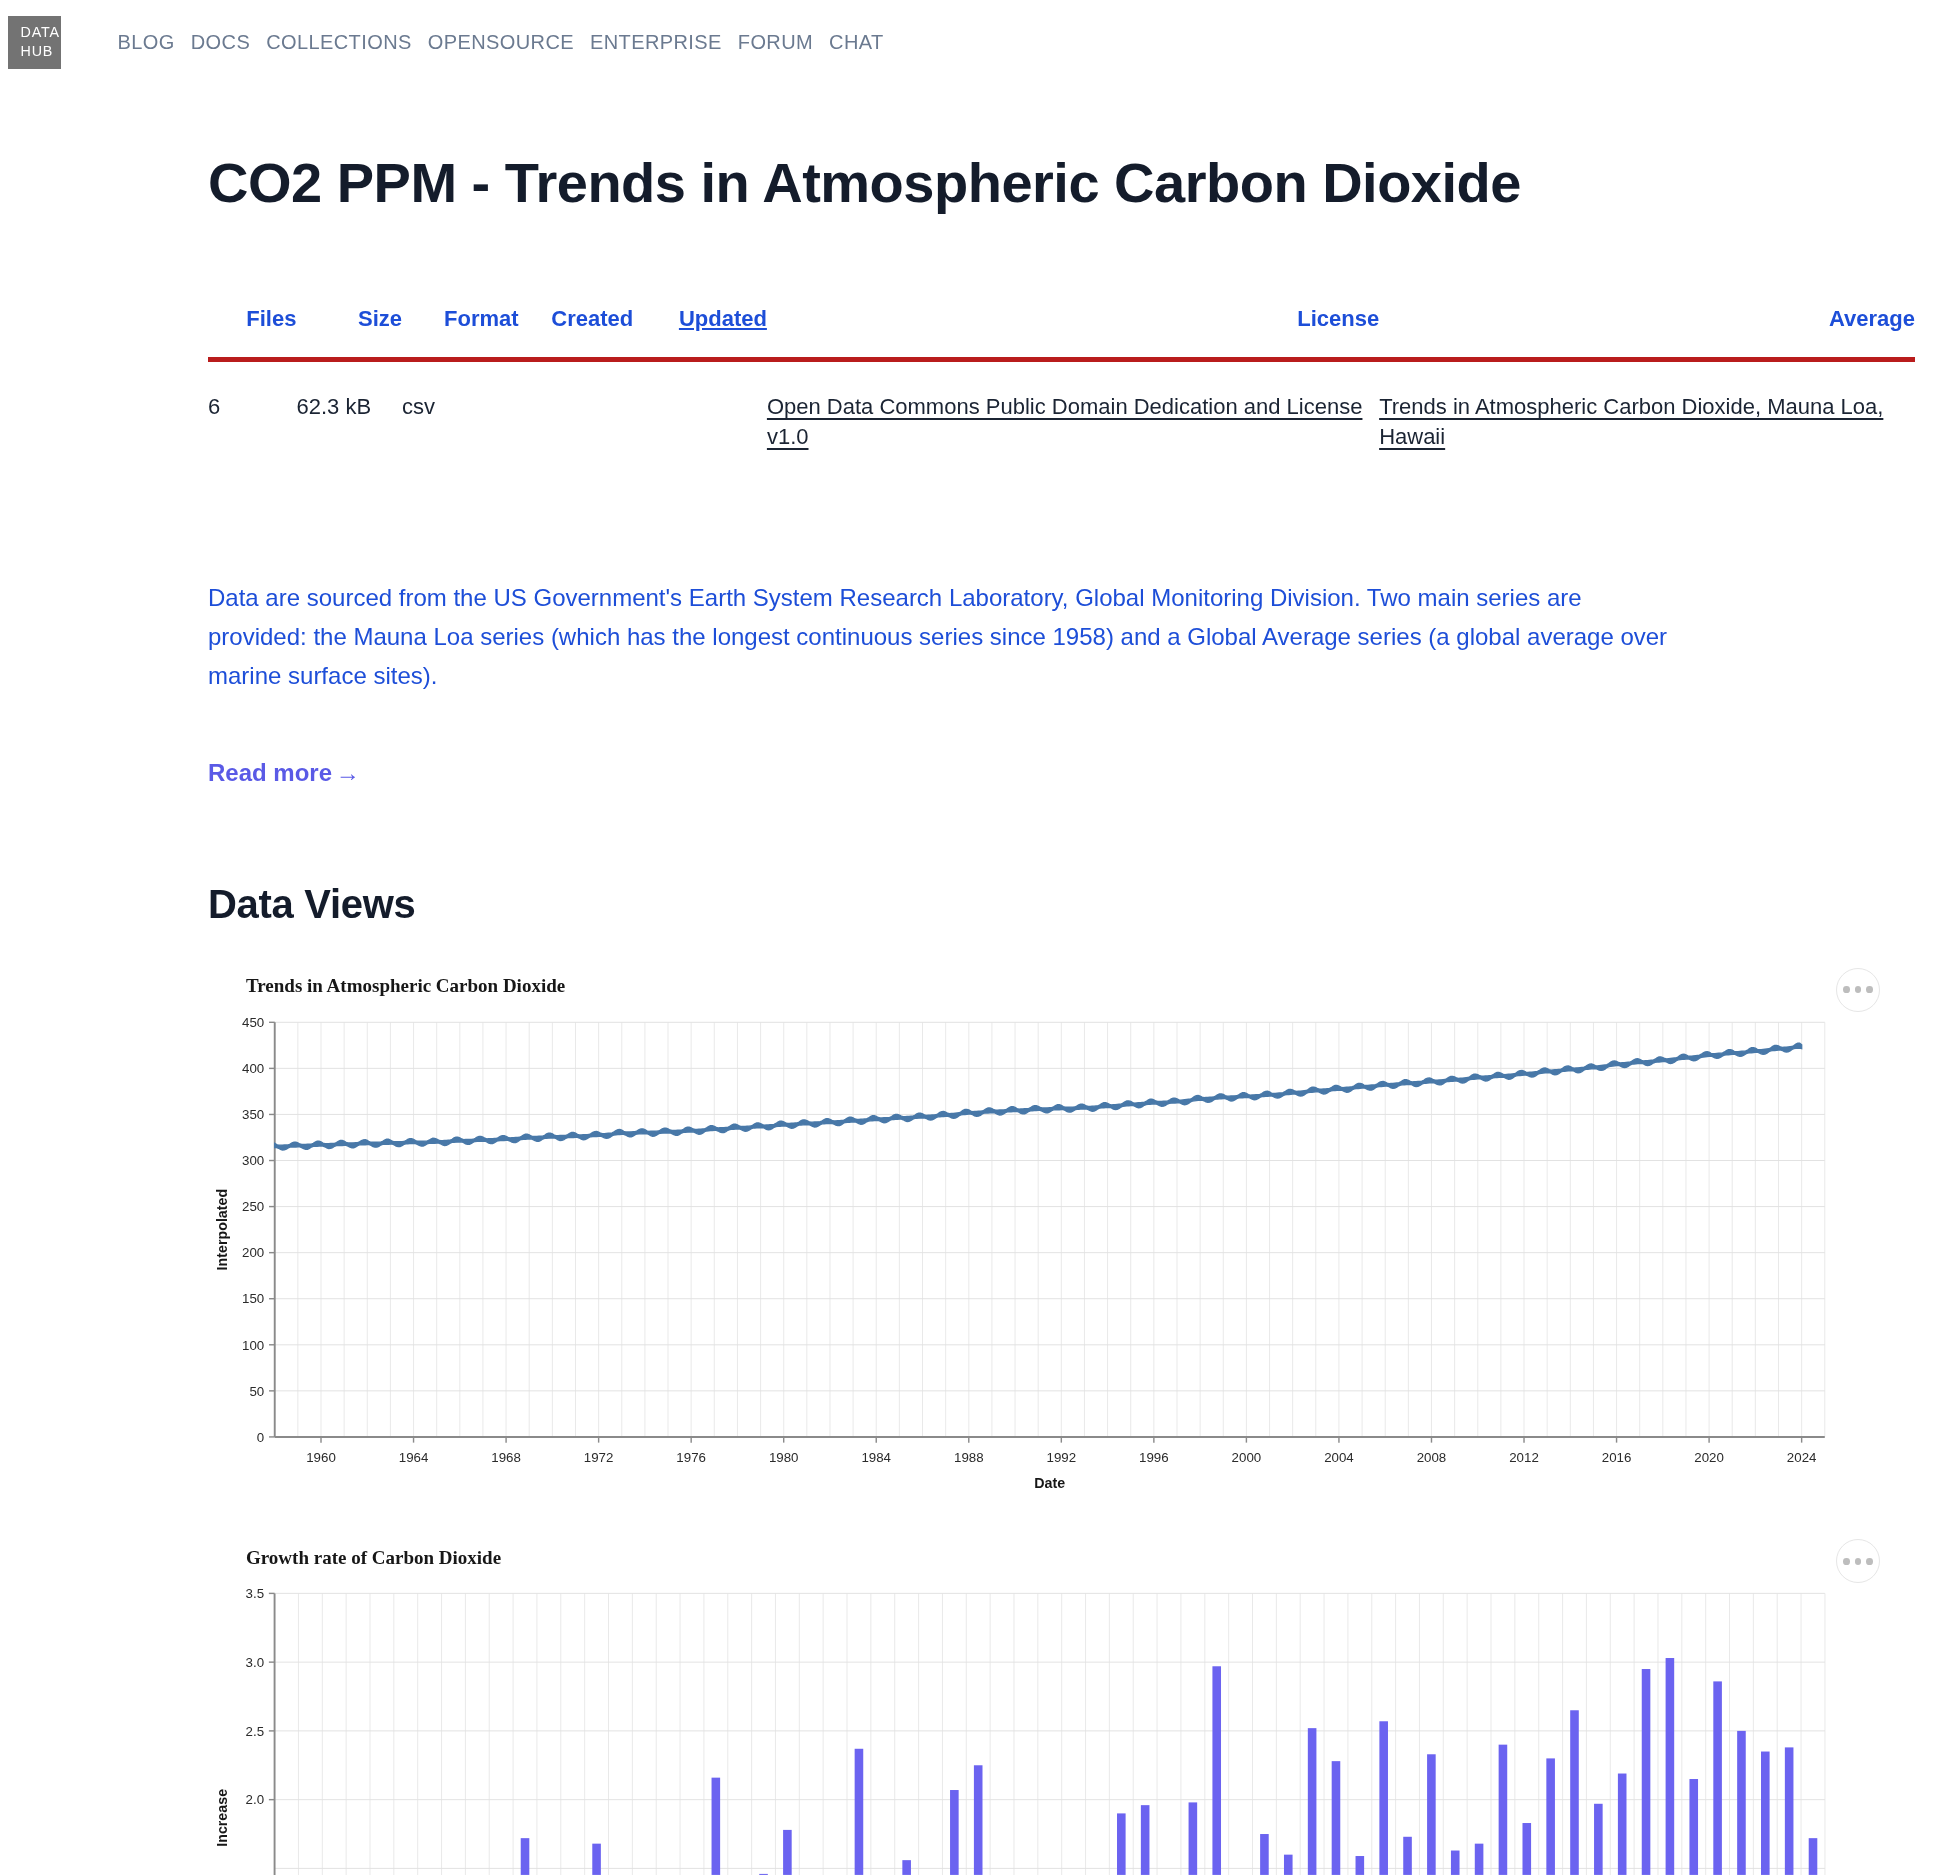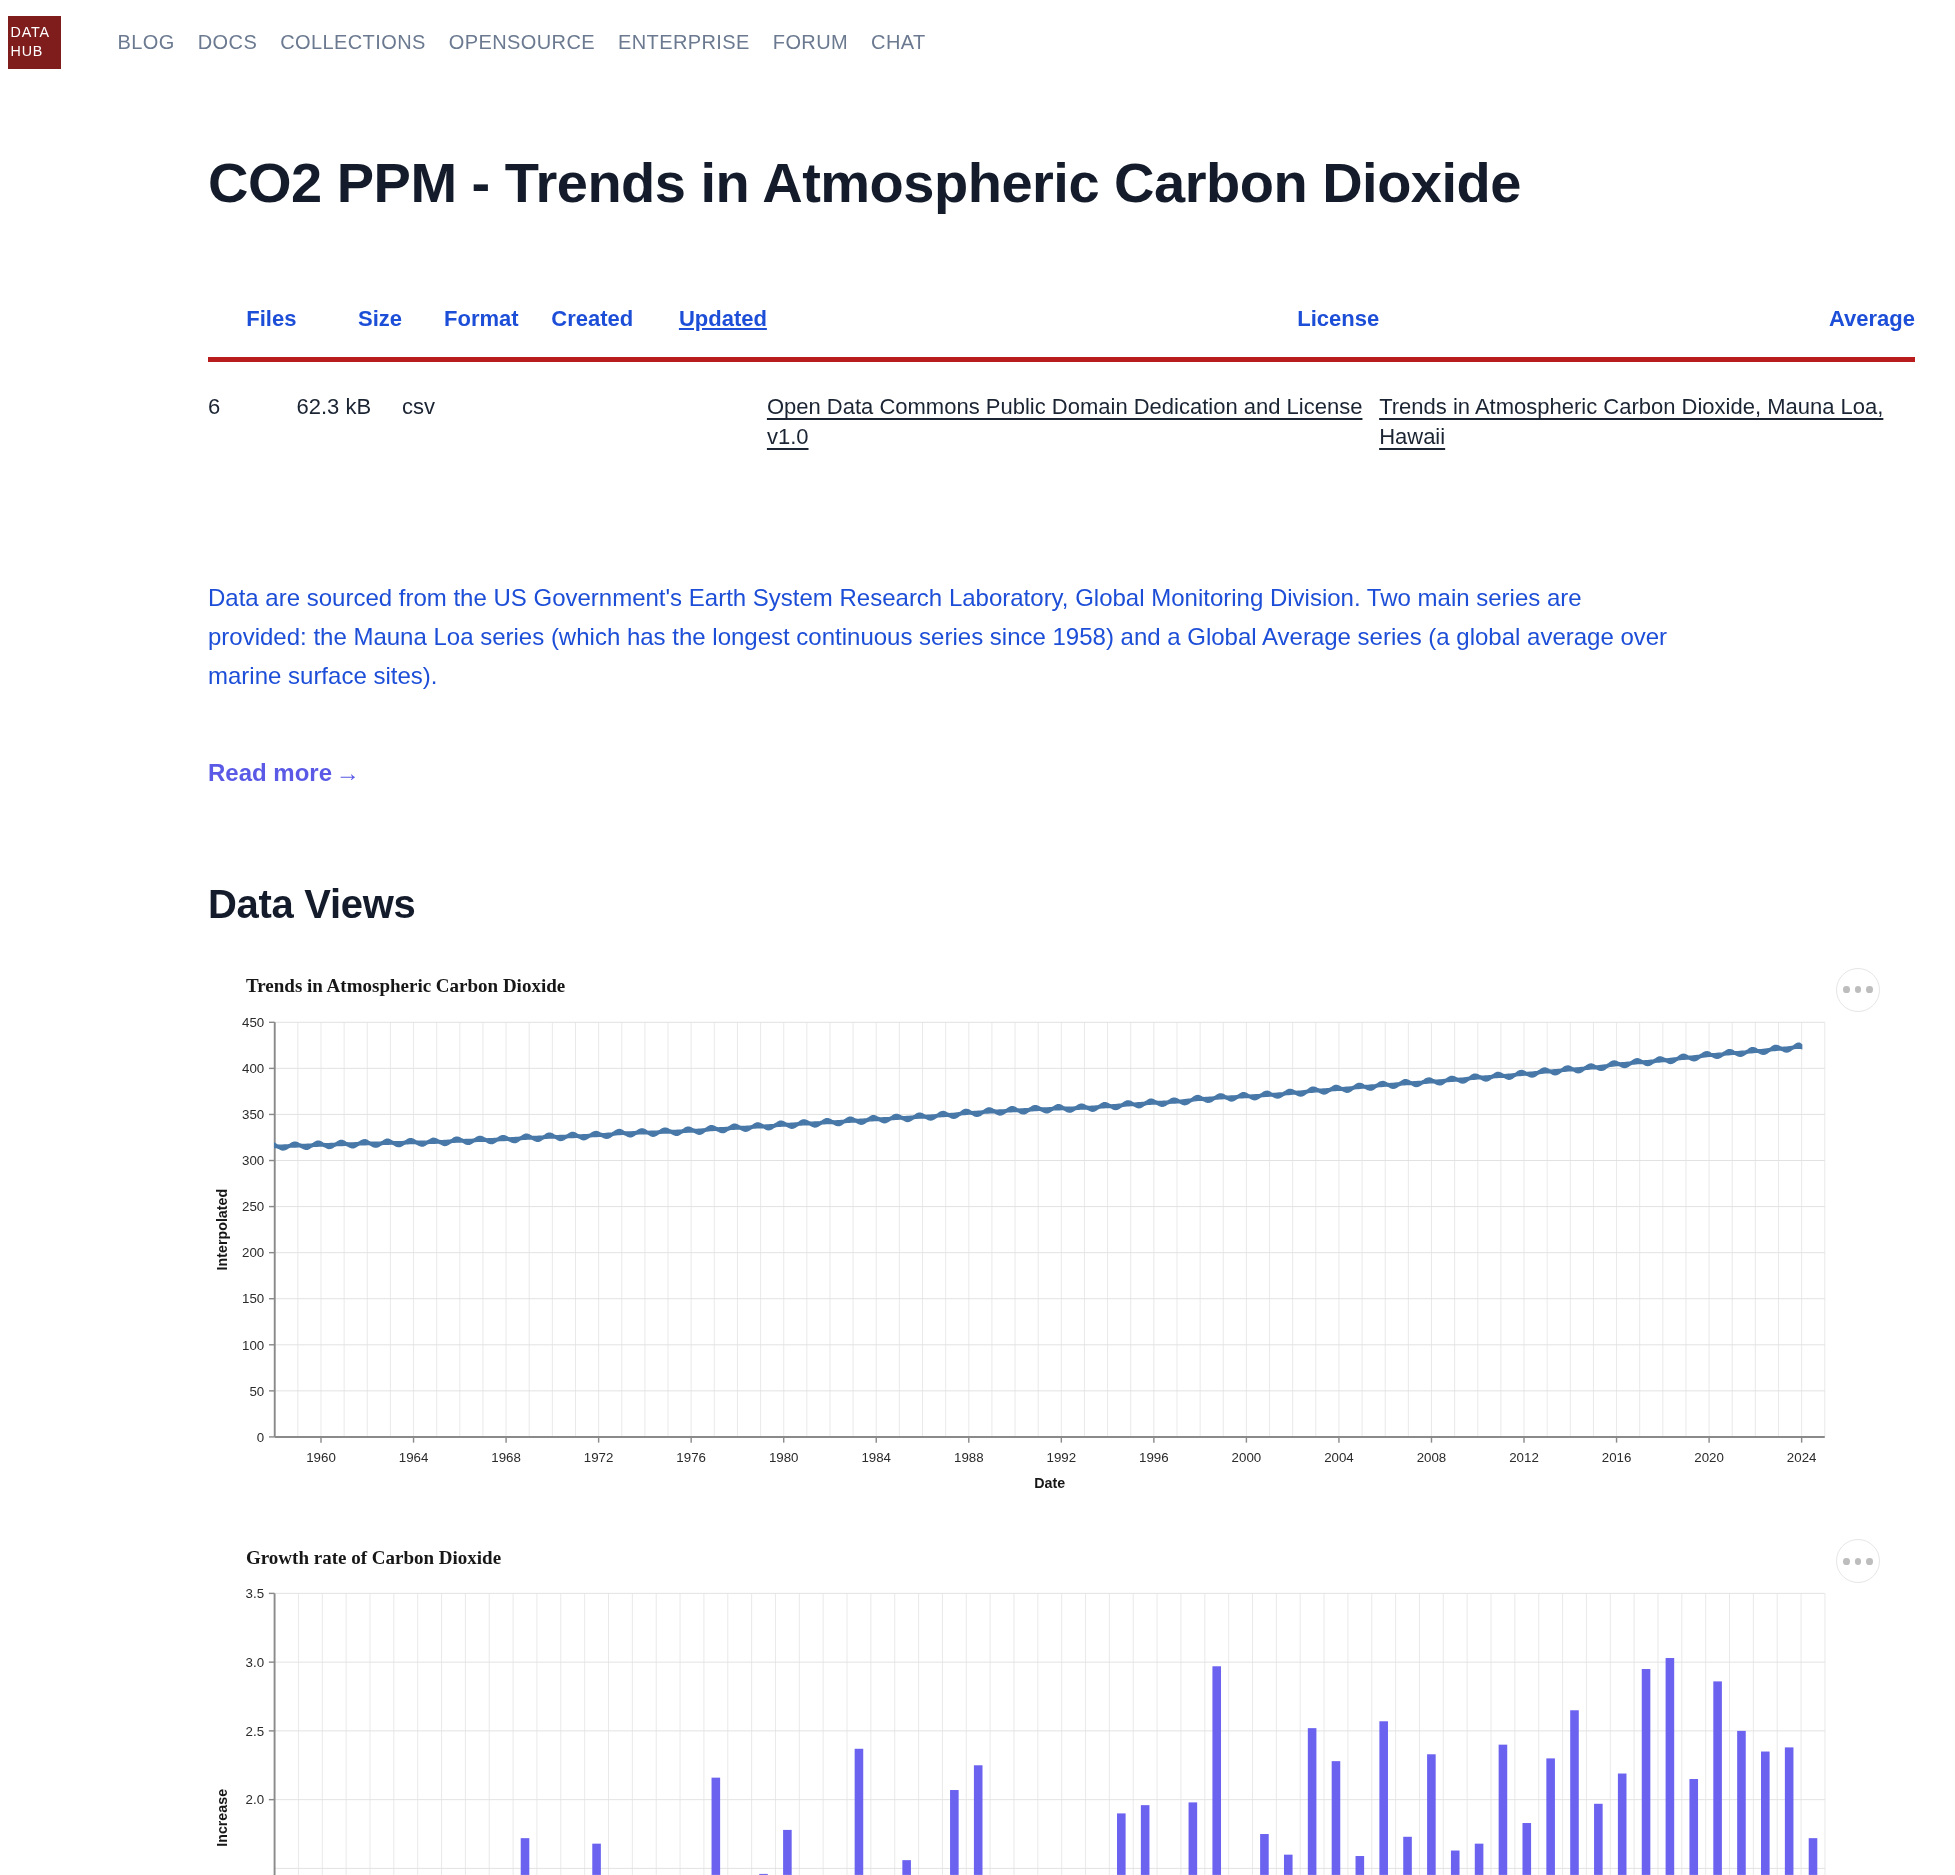--- a/index.html
+++ b/index.html
@@ -14,35 +14,35 @@
 
   
   .site-header {
     height: 84px;
     display: flex;
     align-items: center;
     padding: 0 0 0 7.6px;
   }
   .logo {
     width: 53px; height: 53px;
-    background: #7f1d1d;
+    background: #737373;
     color: #ffffff;
     display: flex; flex-direction: column;
     align-items: flex-start; justify-content: center;
-    padding-left: 3px;
+    padding-left: 13px;
     font-size: 14.3px;
     line-height: 1.30;
     letter-spacing: 0.8px;
     font-weight: 400;
     flex: none;
   }
   .nav {
     display: flex;
     align-items: center;
-    gap: 23px;
+    gap: 16px;
     margin-left: 57px;
   }
   .nav a {
     color: #6b7a90;
     text-decoration: none;
     font-size: 20px;
     letter-spacing: 0.4px;
   }
 
   

